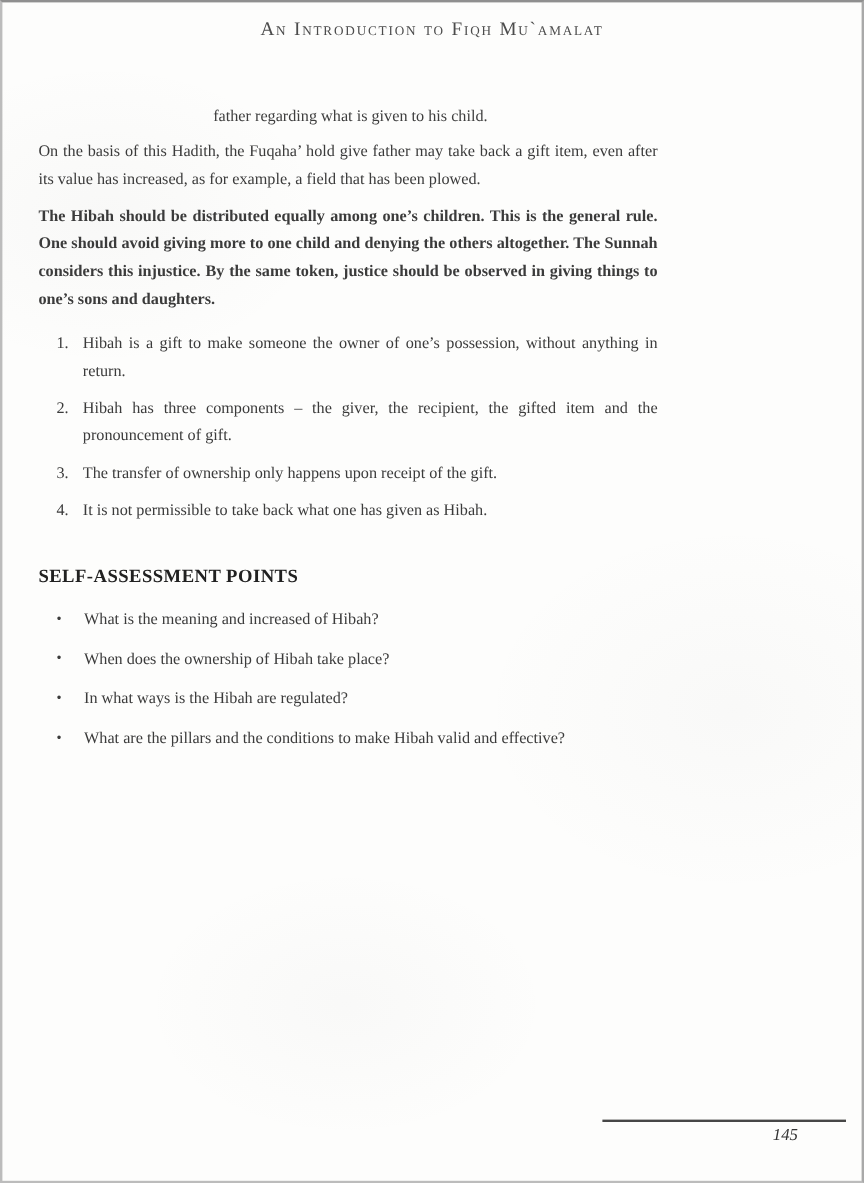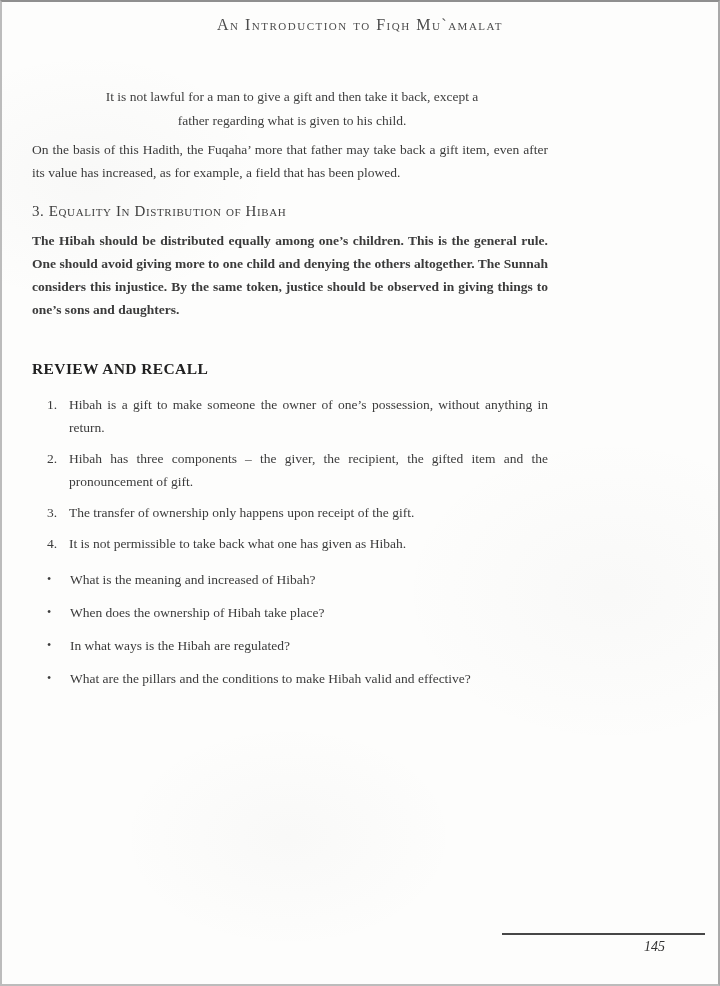--- a/index.html
+++ b/index.html
@@ -118,53 +118,51 @@
   }
 </style>
 </head>
 <body>
 
 <div class="page">
 
   <div class="running-head">An Introduction to Fiqh Mu`amalat</div>
 
   <div class="quote-block">
-    <div class="quote-line">It is not lawful for a man to give a gift and then take it back, except a</div>
     <div class="quote-line">father regarding what is given to his child.</div>
   </div>
 
   <div class="body-col">
 
-    <div class="para para-hadith-basis">On the basis of this Hadith, the Fuqaha’ more that father may take back a gift item, even after its value has increased, as for example, a field that has been plowed.</div>
+    <div class="para para-hadith-basis">On the basis of this Hadith, the Fuqaha’ hold give father may take back a gift item, even after its value has increased, as for example, a field that has been plowed.</div>
 
-    <div class="subheading">3. Equality In Distribution of Hibah</div>
 
     <div class="para para-equality">The Hibah should be distributed equally among one’s children. This is the general rule. One should avoid giving more to one child and denying the others altogether. The Sunnah considers this injustice. By the same token, justice should be observed in giving things to one’s sons and daughters.</div>
 
-    <div class="section-heading">REVIEW AND RECALL</div>
 
     <div class="num-list">
       <div class="num-item">
         <span class="num">1.</span>
         <span class="li-text">Hibah is a gift to make someone the owner of one’s possession, without anything in return.</span>
       </div>
       <div class="num-item">
         <span class="num">2.</span>
         <span class="li-text">Hibah has three components – the giver, the recipient, the gifted item and the pronouncement of gift.</span>
       </div>
       <div class="num-item">
         <span class="num">3.</span>
         <span class="li-text">The transfer of ownership only happens upon receipt of the gift.</span>
       </div>
       <div class="num-item">
         <span class="num">4.</span>
         <span class="li-text">It is not permissible to take back what one has given as Hibah.</span>
       </div>
     </div>
 
+    <div class="section-heading sa-heading">SELF-ASSESSMENT POINTS</div>
 
     <div class="bullet-list">
       <div class="bullet-item">
         <span class="bullet">•</span>
         <span class="li-text">What is the meaning and increased of Hibah?</span>
       </div>
       <div class="bullet-item">
         <span class="bullet">•</span>
         <span class="li-text">When does the ownership of Hibah take place?</span>
       </div>

